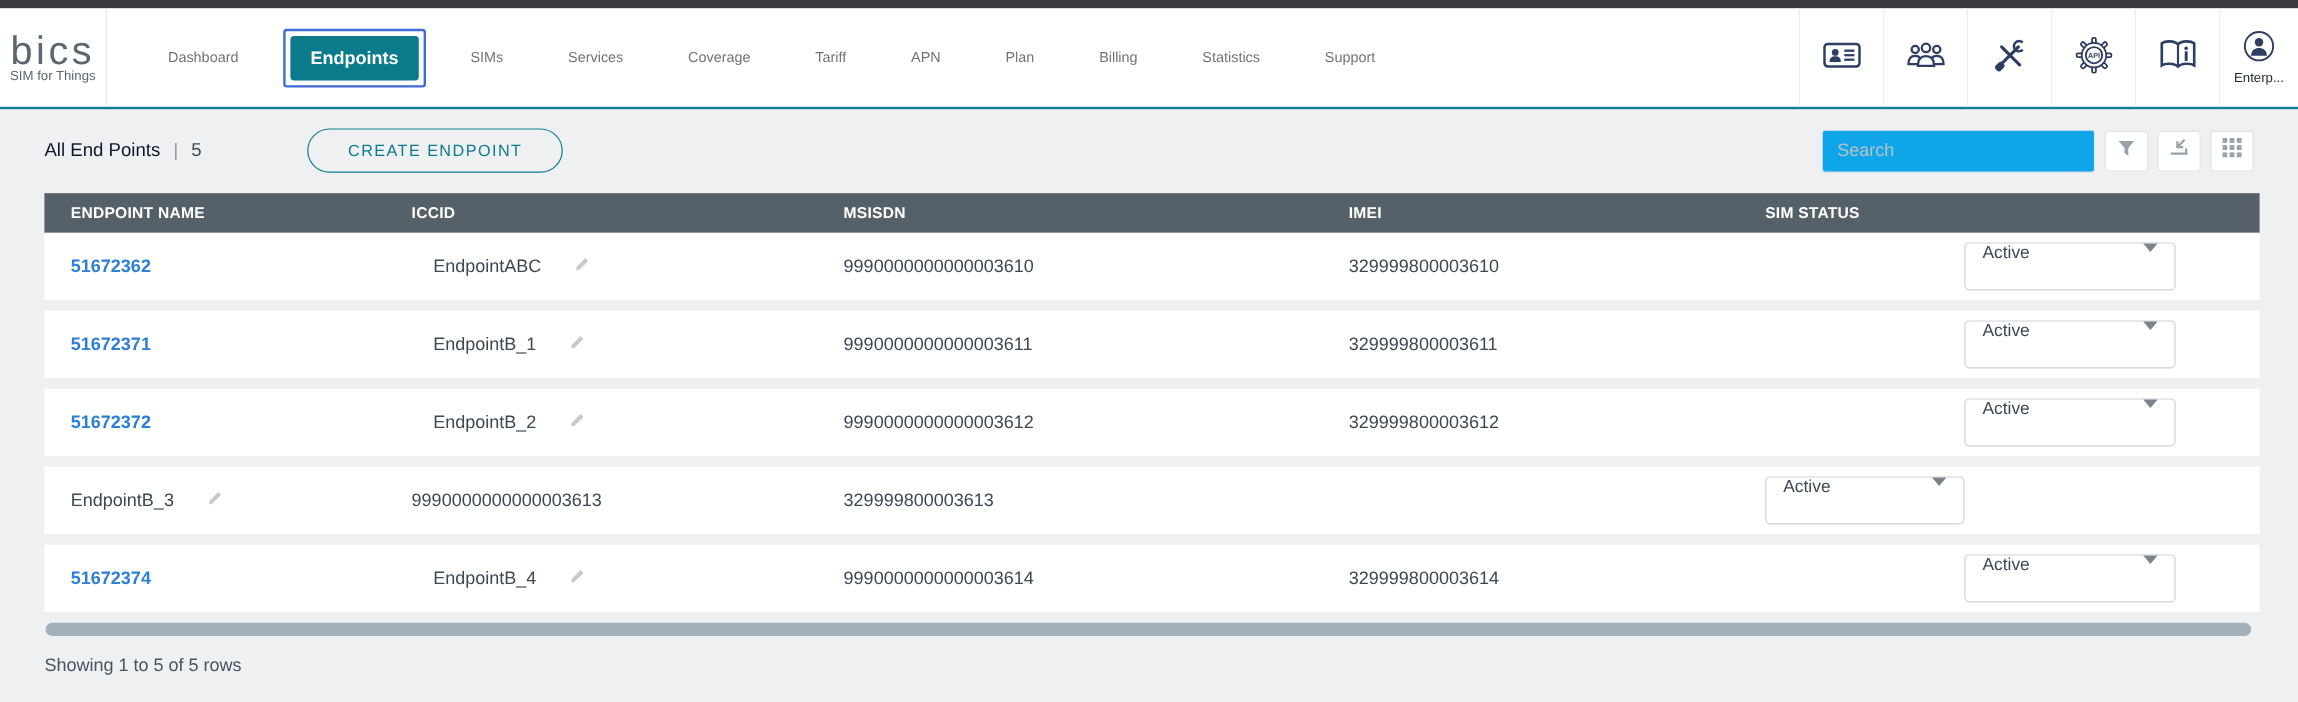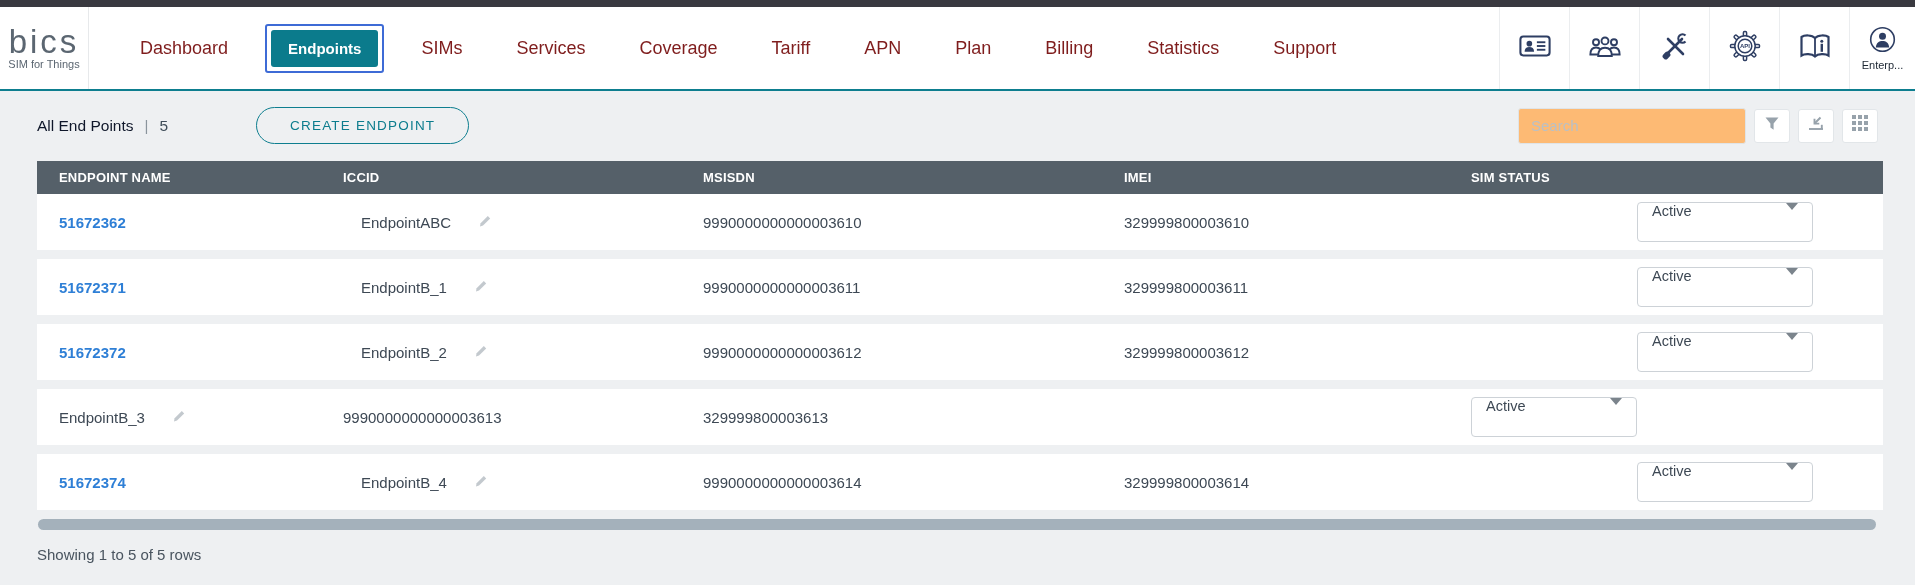--- a/index.html
+++ b/index.html
@@ -21,21 +21,21 @@
   .logo-box {
     width: 89px; height: 100%;
     display: flex; flex-direction: column; align-items: center; justify-content: center;
     border-right: 1px solid #e7e9eb; cursor: pointer;
   }
   .logo-text { font-size: 33px; color: #5b6671; letter-spacing: 3px; line-height: 0.95; text-align: center; }
   .logo-tagline { font-size: 11px; color: #5b6671; margin-top: 1px; }
 
   .nav { display: flex; align-items: center; margin-left: 24px; height: 100%; }
   .nav-item {
-    padding: 0 27px; font-size: 18px; color: #7f1d1d; cursor: pointer; white-space: nowrap;
+    padding: 0 27px; font-size: 12px; color: #737373; cursor: pointer; white-space: nowrap;
   }
   .tab-selected-wrap {
     border: 2px solid #3e6bd6; border-radius: 3px; padding: 4px; margin: 0 10px;
   }
   .tab-selected {
     background: #0b7b8c; color: #fff; font-weight: bold; font-size: 15px;
     padding: 10px 17px; border-radius: 3px; cursor: pointer; white-space: nowrap;
   }
 
   .header-icons { margin-left: auto; display: flex; height: 100%; }
@@ -60,21 +60,21 @@
     border: 1px solid #0d7e8f; color: #0c7c8d;
     border-radius: 19px; padding: 10px 33px;
     font-family: "Liberation Sans", sans-serif;
     font-size: 13.5px; letter-spacing: 1.2px; cursor: pointer;
   }
   .sub-right { margin-left: auto; display: flex; align-items: center; }
   .search-input {
     width: 228px; height: 36px;
     border: 1px solid #e0e4e7; border-radius: 3px;
     padding: 0 12px; font-size: 15px; color: #3d4854;
-    font-family: "Liberation Sans", sans-serif; outline: none; background: #fdba74;
+    font-family: "Liberation Sans", sans-serif; outline: none; background: #0ea5e9;
   }
   .search-input::placeholder { color: #b9c0c6; }
   .tool-btn {
     width: 36px; height: 34px; margin-left: 8px;
     background: #fff; border: 1px solid #e2e6e9; border-radius: 3px;
     display: flex; align-items: center; justify-content: center; cursor: pointer;
   }
 
   
   .table-wrap { margin: 0 32px 0 37px; width: 1846px; }

